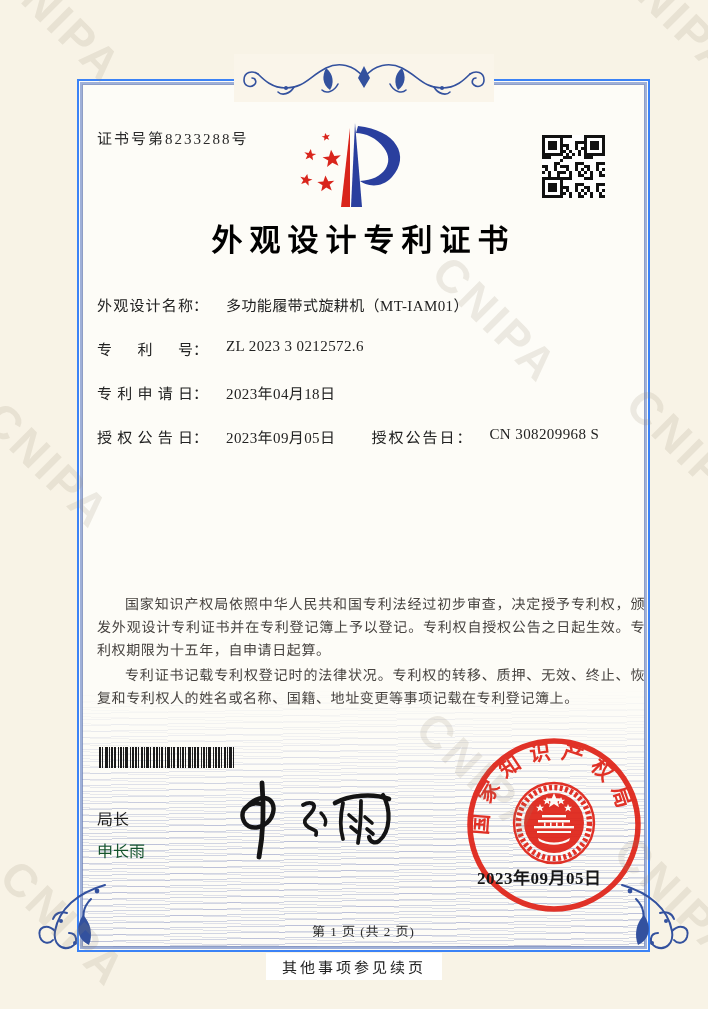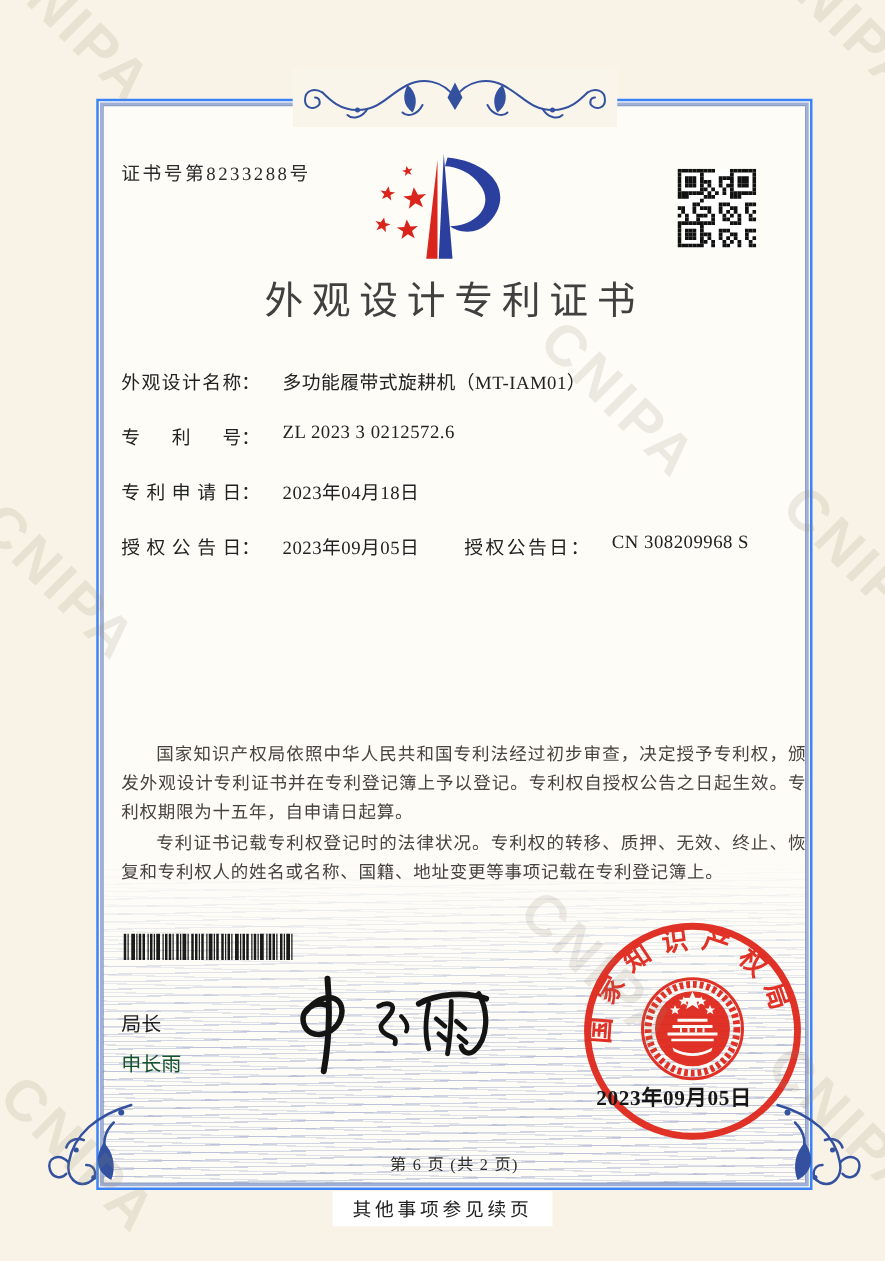--- a/index.html
+++ b/index.html
@@ -45,21 +45,21 @@
   .corner{position:absolute;bottom:-12px;z-index:3;}
   .corner.left{left:-46px;}
   .corner.right{right:-46px;transform:scaleX(-1);}
 
   
   .cert-no{position:absolute;left:18px;top:46px;font-size:15px;letter-spacing:2px;color:#2b2b2b;z-index:6;}
   .logo{position:absolute;left:216px;top:39px;z-index:6;}
   .qr{position:absolute;left:463px;top:54px;width:63px;height:63px;z-index:6;}
   .title{
     position:absolute;left:0;right:0;top:134px;text-align:center;
-    font-size:31px;font-weight:normal;letter-spacing:7px;color:#404040;z-index:6;
+    font-size:31px;font-weight:bold;letter-spacing:7px;color:#000000;z-index:6;
   }
 
   
   .fields{position:absolute;left:18px;top:213px;width:540px;z-index:6;}
   .field-row{position:relative;height:44px;font-size:15px;color:#222;white-space:nowrap;}
   .flabel{
     display:inline-block;width:96px;
     text-align:justify;text-align-last:justify;
     vertical-align:top;
   }
@@ -529,18 +529,18 @@
               <rect x="92" y="87.5" width="1.6" height="3.5"></rect>
               <rect x="98" y="87.5" width="1.6" height="3.5"></rect>
               <path d="M74,103 C84,109 96,109 106,103 L105,106 C96,111 84,111 75,106 Z"></path>
             </g>
           </g>
         </g>
       </svg>
     </div>
     <div class="seal-date">2023年09月05日</div>
 
-    <div class="page-indicator">第 6 页 (共 2 页)</div>
+    <div class="page-indicator">第 1 页 (共 2 页)</div>
   </div>
 
   <div class="footer-note">其他事项参见续页</div>
 
 </div>
 
 </body></html>

